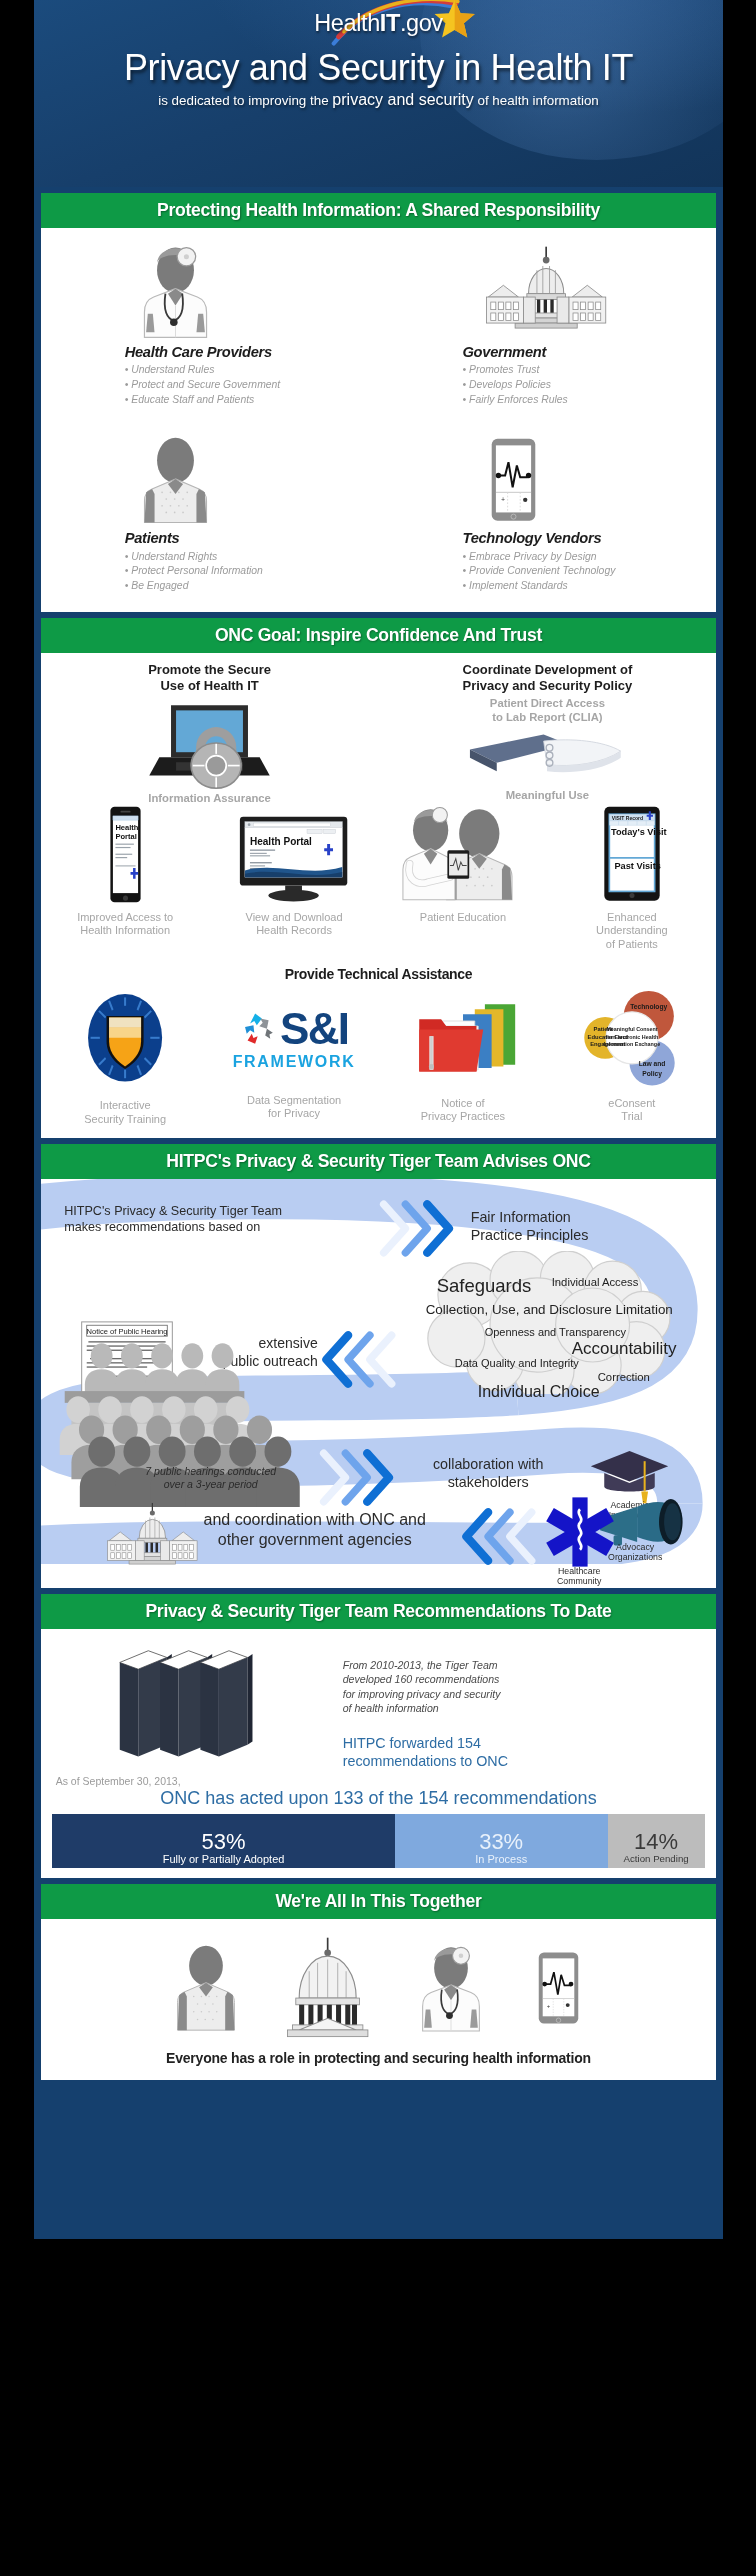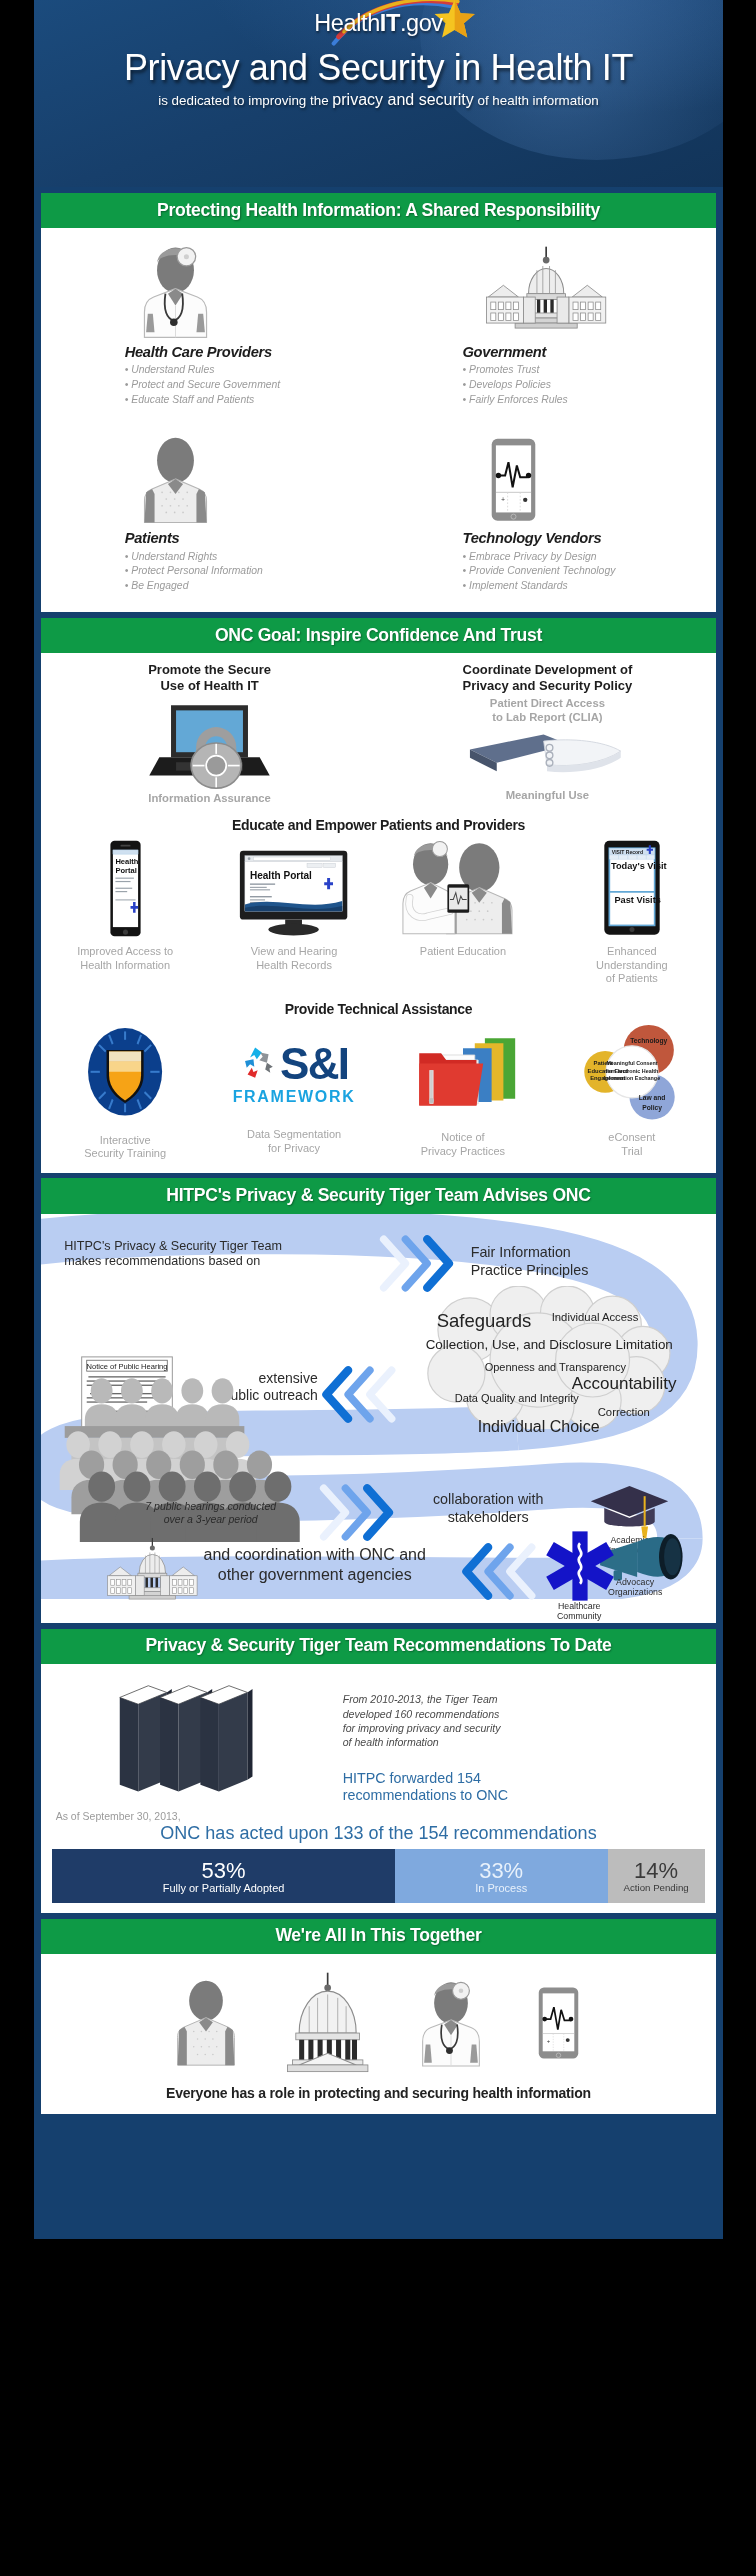--- a/index.html
+++ b/index.html
@@ -84,21 +84,21 @@
   .flowtxt.sm{ font-size:10.5px; font-style:italic; }
   .flowtxt.tiny{ font-size:8.8px; text-align:center; line-height:1.15; }
   .cloudword{ position:absolute; color:#222; white-space:nowrap; }
   
   .recs{ padding:10px 0 10px; position:relative; }
   .rec-italic{ font-size:10.6px; font-style:italic; color:#4a4a4a; line-height:1.35; }
   .rec-blue{ font-size:14.3px; color:#2e6da4; line-height:1.22; text-align:center;}
   .asof{ font-size:10.5px; color:#9b9b9b; padding-left:15px; }
   .bigblue{ font-size:18px; color:#2e6da4; text-align:center; margin-top:0.8px; }
   .statbar{ display:flex; height:54px; margin:5px 11.8px 0; }
-  .seg{ position:relative; color:#fff; text-align:center; padding-top:11px; }
+  .seg{ position:relative; color:#fff; text-align:center; padding-top:17px; }
   .seg .pct{ font-size:22px; line-height:1; }
   .seg .lbl{ font-size:11px; line-height:1.2; }
   
   .foot{ text-align:center; padding:11.8px 0 13.4px; }
   .footrow{ display:flex; justify-content:center; align-items:flex-end; gap:22px; height:109px;}
   .foottxt{ font-size:14px; font-weight:700; color:#222; margin-top:10px; letter-spacing:-0.2px;}
 </style>
 </head>
 <body>
 
@@ -309,21 +309,20 @@
               <circle cx="103" cy="26" r="4"></circle>
                 <circle cx="103" cy="35" r="4"></circle>
                 <circle cx="103" cy="44" r="4"></circle>
             </g>
           </svg>
         </div>
         <div class="muted">Meaningful Use</div>
       </div>
     </div>
 
-    <div class="center-h">Educate and Empower Patients and Providers</div>
     <div class="row4">
       <div class="r4item">
         <svg width="59" height="99" viewBox="0 0 70 118">
           <rect x="17" y="2" width="36" height="114" rx="5" fill="#131313"></rect>
           <rect x="29" y="7" width="12" height="2" rx="1" fill="#444"></rect>
           <rect x="20" y="13" width="30" height="92" fill="#fff"></rect>
           <rect x="20" y="13" width="30" height="5" fill="#cfe0f0" stroke="#8fb6d8" stroke-width=".4"></rect>
           <text x="23" y="30" font-size="9" font-weight="700" fill="#111">Health</text>
           <text x="23" y="40" font-size="9" font-weight="700" fill="#111">Portal</text>
           <g fill="#9aa3ab">
@@ -358,21 +357,21 @@
               <rect x="20" y="68" width="26" height="1.6"></rect>
             <rect x="20" y="72" width="18" height="1.2"></rect>
               <rect x="20" y="75" width="22" height="1.2"></rect>
             </g>
           <path d="M14 78 C50 68 90 86 130 74 l0 12 l-116 0z" fill="#20558c"></path>
           <path d="M14 82 C50 74 90 90 130 80 l0 6 l-116 0z" fill="#173f6b"></path>
           <path d="M112 60 l0 -5 l-3.5 0 l0 -3.5 l3.5 0 l0 -5 l3.5 0 l0 5 l3.5 0 l0 3.5 l-3.5 0 l0 5z" fill="#2942c8"></path>
           <rect x="62" y="96" width="20" height="10" fill="#2a2a2a"></rect>
           <ellipse cx="72" cy="108" rx="30" ry="7" fill="#2a2a2a"></ellipse>
         </svg>
-        <div class="r4cap" style="white-space:pre-line">View and Hearing
+        <div class="r4cap" style="white-space:pre-line">View and Download
 Health Records</div>
       </div>
 
       <div class="r4item">
         <svg width="143" height="99" viewBox="0 0 170 118">
           <ellipse cx="105" cy="34" rx="24" ry="29" fill="#7b7b7b"></ellipse>
           <path d="M105 58 l-30 13 c-7 3 -9 7 -9 14 l0 28 l78 0 l0 -28 c0 -7 -2 -11 -9 -14z" fill="#ededed" stroke="#b5b5b5" stroke-width="1.2"></path>
           <path d="M105 58 l-9 6 l9 12 l9 -12z" fill="#8a8a8a"></path>
           <path d="M75 71 l-7 4 l-2 38 l12 0 l0 -36z" fill="#8a8a8a"></path>
           <path d="M135 71 l7 4 l2 38 l-12 0 l0 -36z" fill="#8a8a8a"></path>

